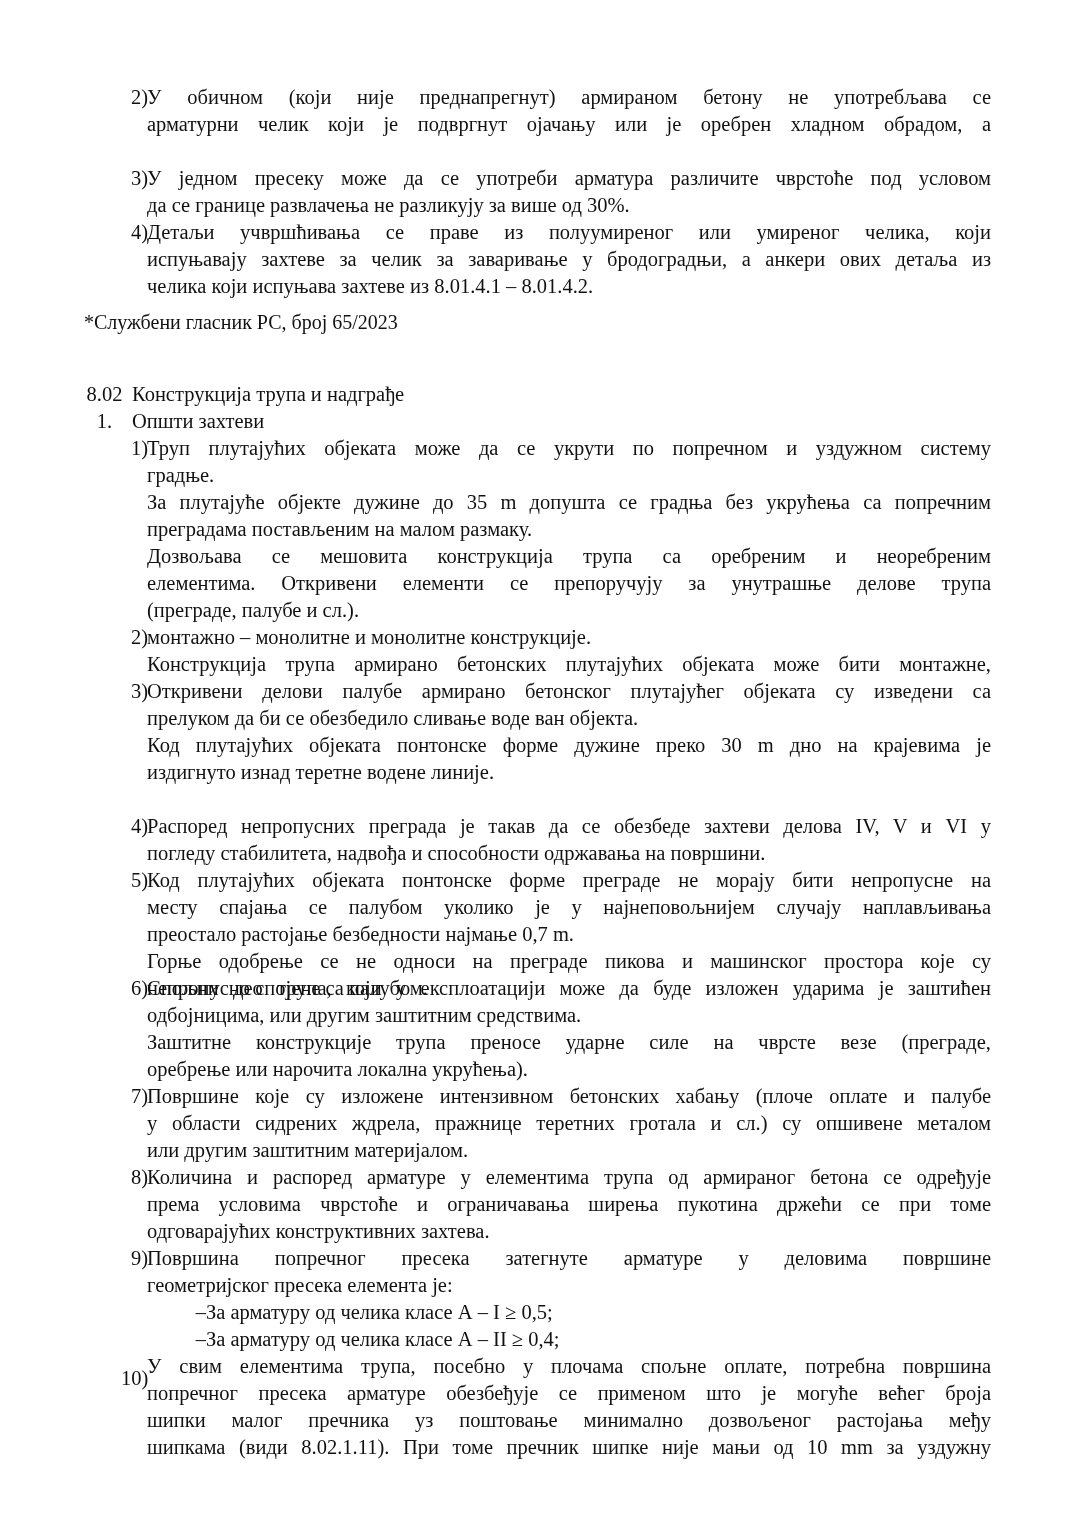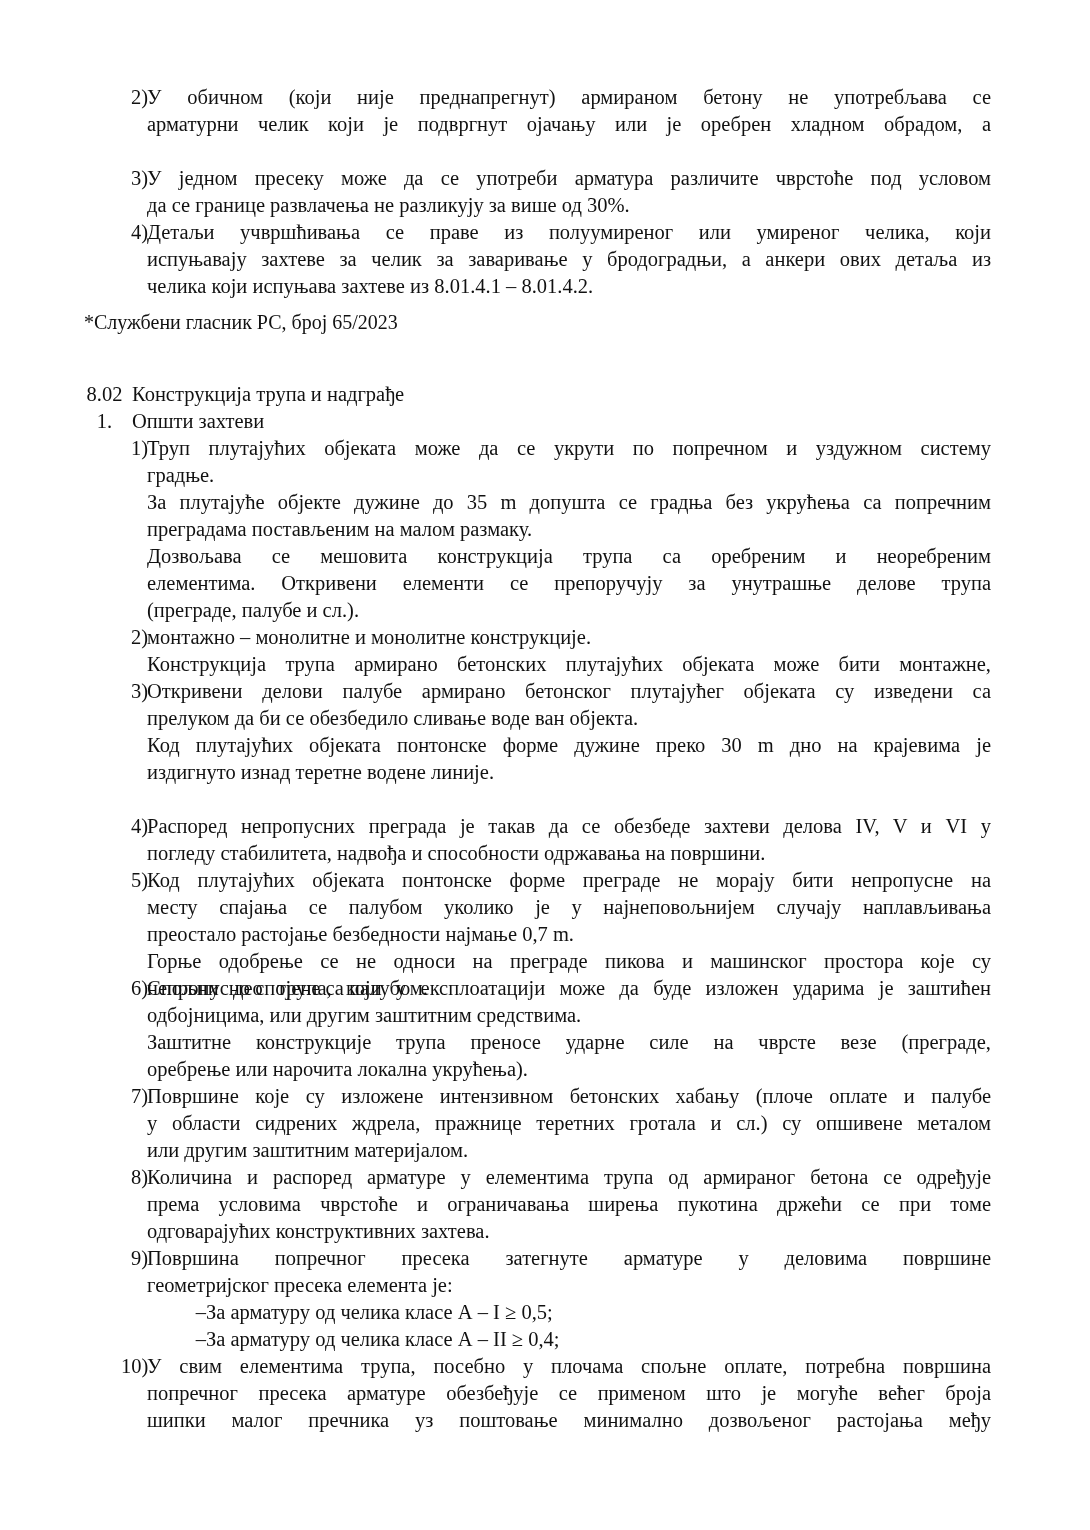--- a/index.html
+++ b/index.html
@@ -122,20 +122,21 @@
     <div class="item" style="top: 1245px;">
       <span class="num">9)</span>
       <div class="txt">
         <span class="line just">Површина попречног пресека затегнуте арматуре у деловима површине</span>
         <span class="line">геометријског пресека елемента је:</span>
       </div>
     </div>
     <div class="dash" style="top: 1299px;"><span class="d">–</span><span>За арматуру од челика класе А – I  ≥  0,5;</span></div>
     <div class="dash" style="top: 1326px;"><span class="d">–</span><span>За арматуру од челика класе А – II  ≥  0,4;</span></div>
     <div class="item" style="top: 1353px;">
-      <span class="num" style="left: -10px;">10)</span>
+      <span class="num" style="left: -10px; margin-top: 12px;">10)</span>
       <div class="txt">
         <span class="line just">У свим елементима трупа, посебно у плочама спољне оплате, потребна површина</span>
         <span class="line just">попречног пресека арматуре обезбеђује се применом што је могуће већег броја</span>
         <span class="line just">шипки малог пречника уз поштовање минимално дозвољеног растојања међу</span>
+        <span class="line just">шипкама (види 8.02.1.11). При томе пречник шипке није мањи од 10 mm за уздужну</span>
       </div>
     </div>
   </div>
 
 </body></html>

